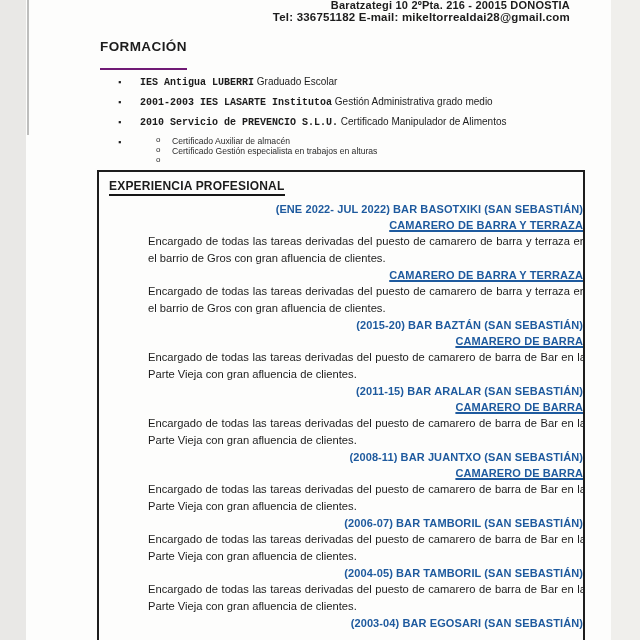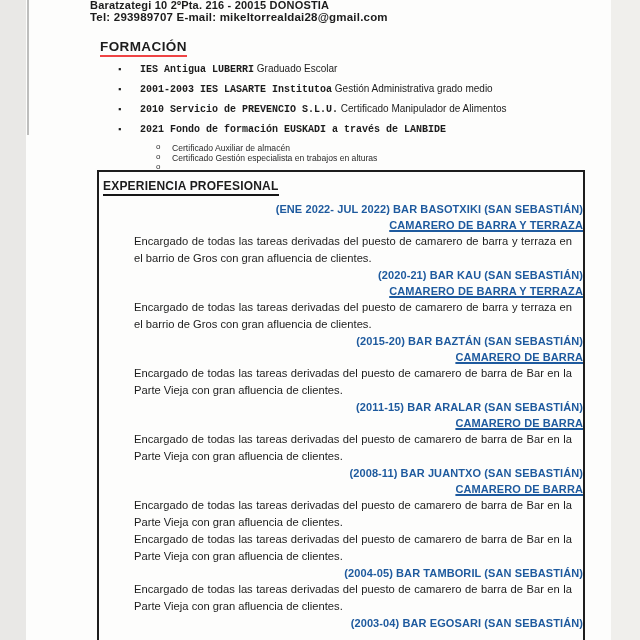--- a/index.html
+++ b/index.html
@@ -22,29 +22,29 @@
     position:absolute; right:0; top:0; width:29px; height:640px;
     background:#f0efec; z-index:2;
   }
   .paper {
     position:absolute; left:26px; top:0; width:585px; height:640px;
     background:#fdfdfc; z-index:1;
   }
   
   .doc-header {
     position:absolute; left:90px; top:-1px; width:480px;
-    text-align:left; font-weight:bold; letter-spacing:.2px; z-index:4;
+    text-align:right; font-weight:bold; letter-spacing:.2px; z-index:4;
   }
   .doc-header .line1 { font-size:11px; line-height:12px; }
   .doc-header .line2 { font-size:11.5px; line-height:13px; }
   
   .formacion { position:absolute; left:100px; top:37px; width:460px; z-index:4; }
   .formacion-heading {
     display:inline-block; font-size:13.5px; font-weight:bold; letter-spacing:.4px;
-    border-bottom:2px solid #ef4444; padding-bottom:1px; margin-bottom:6px;
+    border-bottom:2px solid #701a75; padding-bottom:14px; margin-bottom:6px;
   }
   .bullet-list { list-style:none; }
   .bullet-item {
     position:relative; padding-left:40px; font-size:10px; line-height:12px;
     margin-bottom:7px;
   }
   .bullet-item .marker {
     position:absolute; left:18px; top:0; font-size:9px; font-weight:bold;
   }
   .bullet-item .b { font-weight:bold;font-family:Liberation Mono, monospace; }
@@ -56,72 +56,72 @@
   .sub-item .marker {
     position:absolute; left:56px; top:-1px; font-size:8px;
   }
   
   .exp-box {
     position:absolute; left:97px; top:170px; width:488px; height:480px;
     border:2px solid #1d1d1d; border-bottom:none; background:transparent;
     padding:4px 0 0 0; z-index:4; overflow:hidden;
   }
   .exp-heading {
-    display:inline-block; margin-left:4px; font-size:12px; font-weight:bold;
+    display:inline-block; margin-left:10px; font-size:12px; font-weight:bold;
     letter-spacing:.2px; border-bottom:2px solid #161616; padding-bottom:1px;
     margin-bottom:5px;
   }
   .entry { text-align:center; }
   .entry-title {
     font-size:11px; font-weight:bold; line-height:16px; color:#1e5a9e;
     letter-spacing:.1px;
     text-align:right;
   }
   .entry-role {
     font-size:11px; font-weight:bold; line-height:16px; color:#1e5a9e;
     text-decoration:underline; text-decoration-thickness:1.5px;
     letter-spacing:.1px;
     text-align:right;
   }
   .entry-desc {
-    margin:0 0 1px 35px; width:438px; text-align:justify;
+    margin:0 0 1px 49px; width:438px; text-align:justify;
     font-size:11.2px; line-height:16.5px; color:#1c1c1c;
   }
 </style>
 </head>
 <body>
 
 <div class="paper"></div>
 <div class="strip-left"></div>
 <div class="strip-left-edge"></div>
 <div class="strip-right"></div>
 
 <div class="doc-header">
   <div class="line1">Baratzategi 10 2ºPta. 216 -  20015 DONOSTIA</div>
-  <div class="line2">Tel: 293989707  E-mail: mikeltorrealdai28@gmail.com</div>
+  <div class="line2">Tel: 336751182  E-mail: mikeltorrealdai28@gmail.com</div>
 </div>
 
 <div class="formacion">
   <div class="formacion-heading">FORMACIÓN</div>
   <ul class="bullet-list">
 
       <li class="bullet-item">
         <span class="marker">▪</span><span class="b">IES Antigua LUBERRI</span><span> Graduado Escolar</span>
       </li>
 
       <li class="bullet-item">
         <span class="marker">▪</span><span class="b">2001-2003 IES LASARTE Institutoa</span><span> Gestión Administrativa grado medio</span>
       </li>
 
       <li class="bullet-item">
         <span class="marker">▪</span><span class="b">2010 Servicio de PREVENCIO S.L.U.</span><span> Certificado Manipulador de Alimentos</span>
       </li>
 
       <li class="bullet-item">
-        <span class="marker">▪</span><span class="b">2021 Fondo de formación EUSKADI a través de LANBIDE</span><span></span>
+        <span class="marker">▪</span><span></span>
       </li>
     </ul>
   <ul class="sub-list">
 
       <li class="sub-item">
         <span class="marker">o</span><span>Certificado Auxiliar de almacén</span>
       </li>
 
       <li class="sub-item">
         <span class="marker">o</span><span>Certificado Gestión especialista en trabajos en alturas</span>
@@ -137,21 +137,20 @@
   <div class="exp-heading">EXPERIENCIA PROFESIONAL</div>
   <div>
 
       <div class="entry">
         <div class="entry-title">(ENE 2022- JUL 2022) BAR BASOTXIKI (SAN SEBASTIÁN)</div>
         <div class="entry-role">CAMARERO DE BARRA Y TERRAZA</div>
         <div class="entry-desc">Encargado de todas las tareas derivadas del puesto de camarero de barra y terraza en el barrio de Gros con gran afluencia de clientes.</div>
       </div>
 
       <div class="entry">
-        <div class="entry-title">(2020-21) BAR KAU (SAN SEBASTIÁN)</div>
         <div class="entry-role">CAMARERO DE BARRA Y TERRAZA</div>
         <div class="entry-desc">Encargado de todas las tareas derivadas del puesto de camarero de barra y terraza en el barrio de Gros con gran afluencia de clientes.</div>
       </div>
 
       <div class="entry">
         <div class="entry-title">(2015-20) BAR BAZTÁN (SAN SEBASTIÁN)</div>
         <div class="entry-role">CAMARERO DE BARRA</div>
         <div class="entry-desc">Encargado de todas las tareas derivadas del puesto de camarero de barra de Bar en la Parte Vieja con gran afluencia de clientes.</div>
       </div>
 
@@ -161,20 +160,21 @@
         <div class="entry-desc">Encargado de todas las tareas derivadas del puesto de camarero de barra de Bar en la Parte Vieja con gran afluencia de clientes.</div>
       </div>
 
       <div class="entry">
         <div class="entry-title">(2008-11) BAR JUANTXO (SAN SEBASTIÁN)</div>
         <div class="entry-role">CAMARERO DE BARRA</div>
         <div class="entry-desc">Encargado de todas las tareas derivadas del puesto de camarero de barra de Bar en la Parte Vieja con gran afluencia de clientes.</div>
       </div>
 
       <div class="entry">
+        <div class="entry-title">(2006-07) BAR TAMBORIL (SAN SEBASTIÁN)</div>
 
         <div class="entry-desc">Encargado de todas las tareas derivadas del puesto de camarero de barra de Bar en la Parte Vieja con gran afluencia de clientes.</div>
       </div>
 
       <div class="entry">
         <div class="entry-title">(2004-05) BAR TAMBORIL (SAN SEBASTIÁN)</div>
 
         <div class="entry-desc">Encargado de todas las tareas derivadas del puesto de camarero de barra de Bar en la Parte Vieja con gran afluencia de clientes.</div>
       </div>
 

